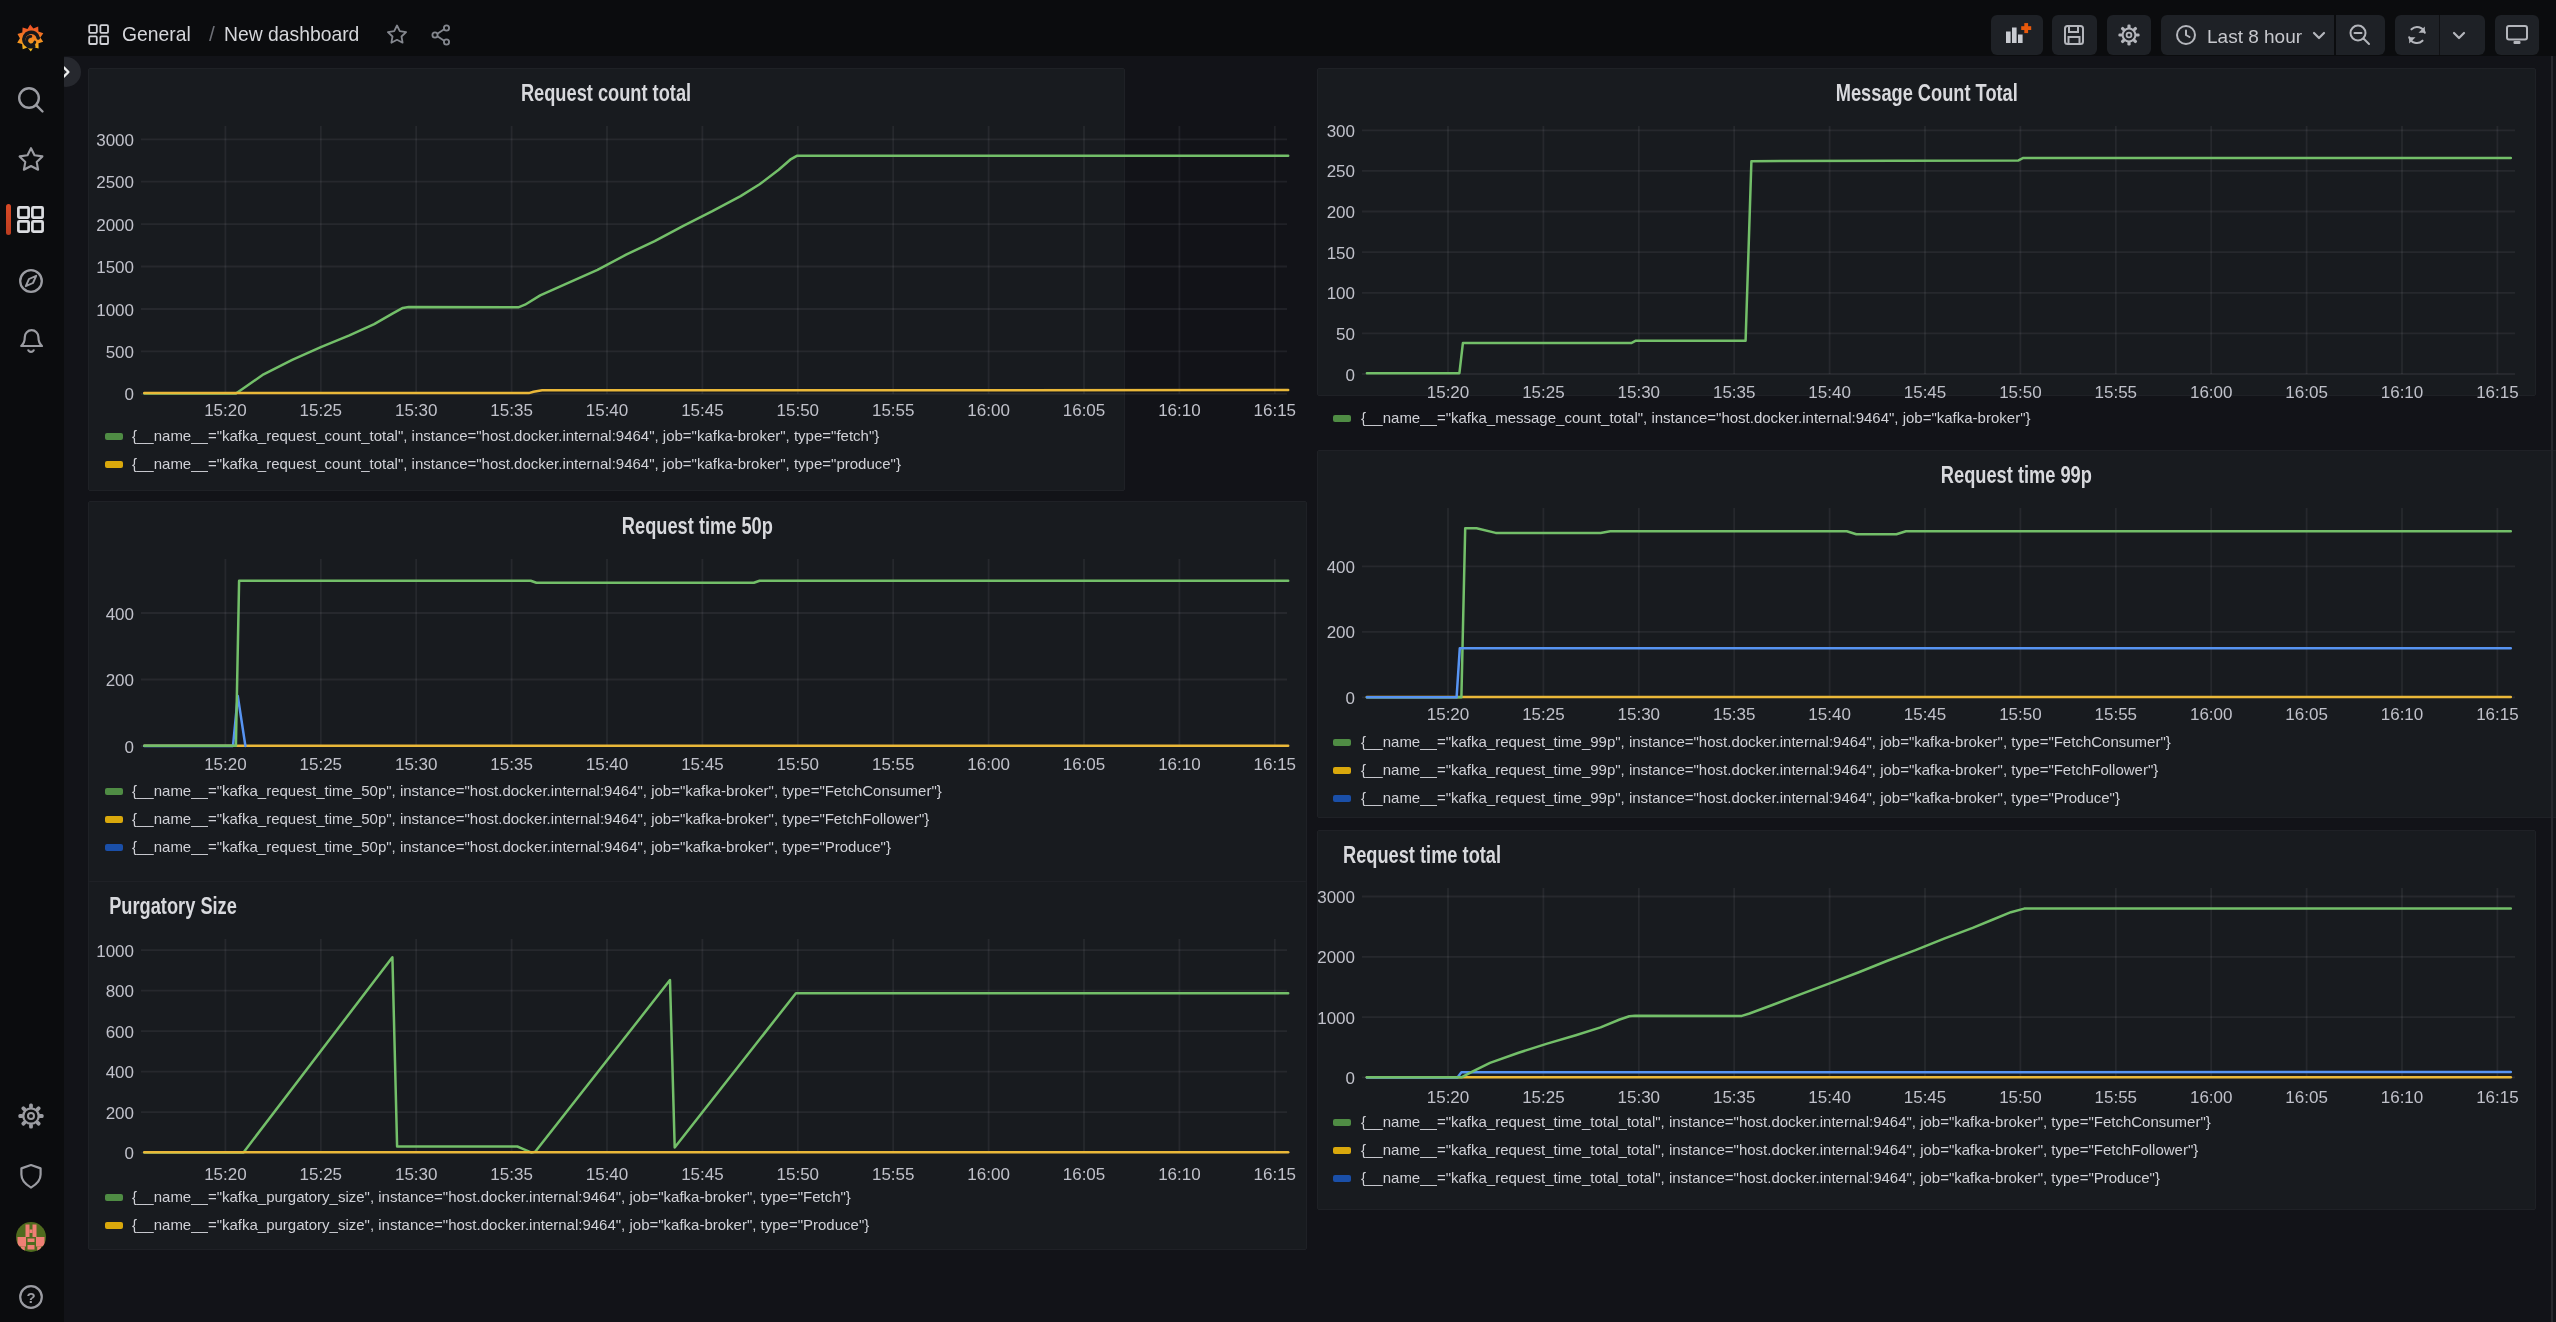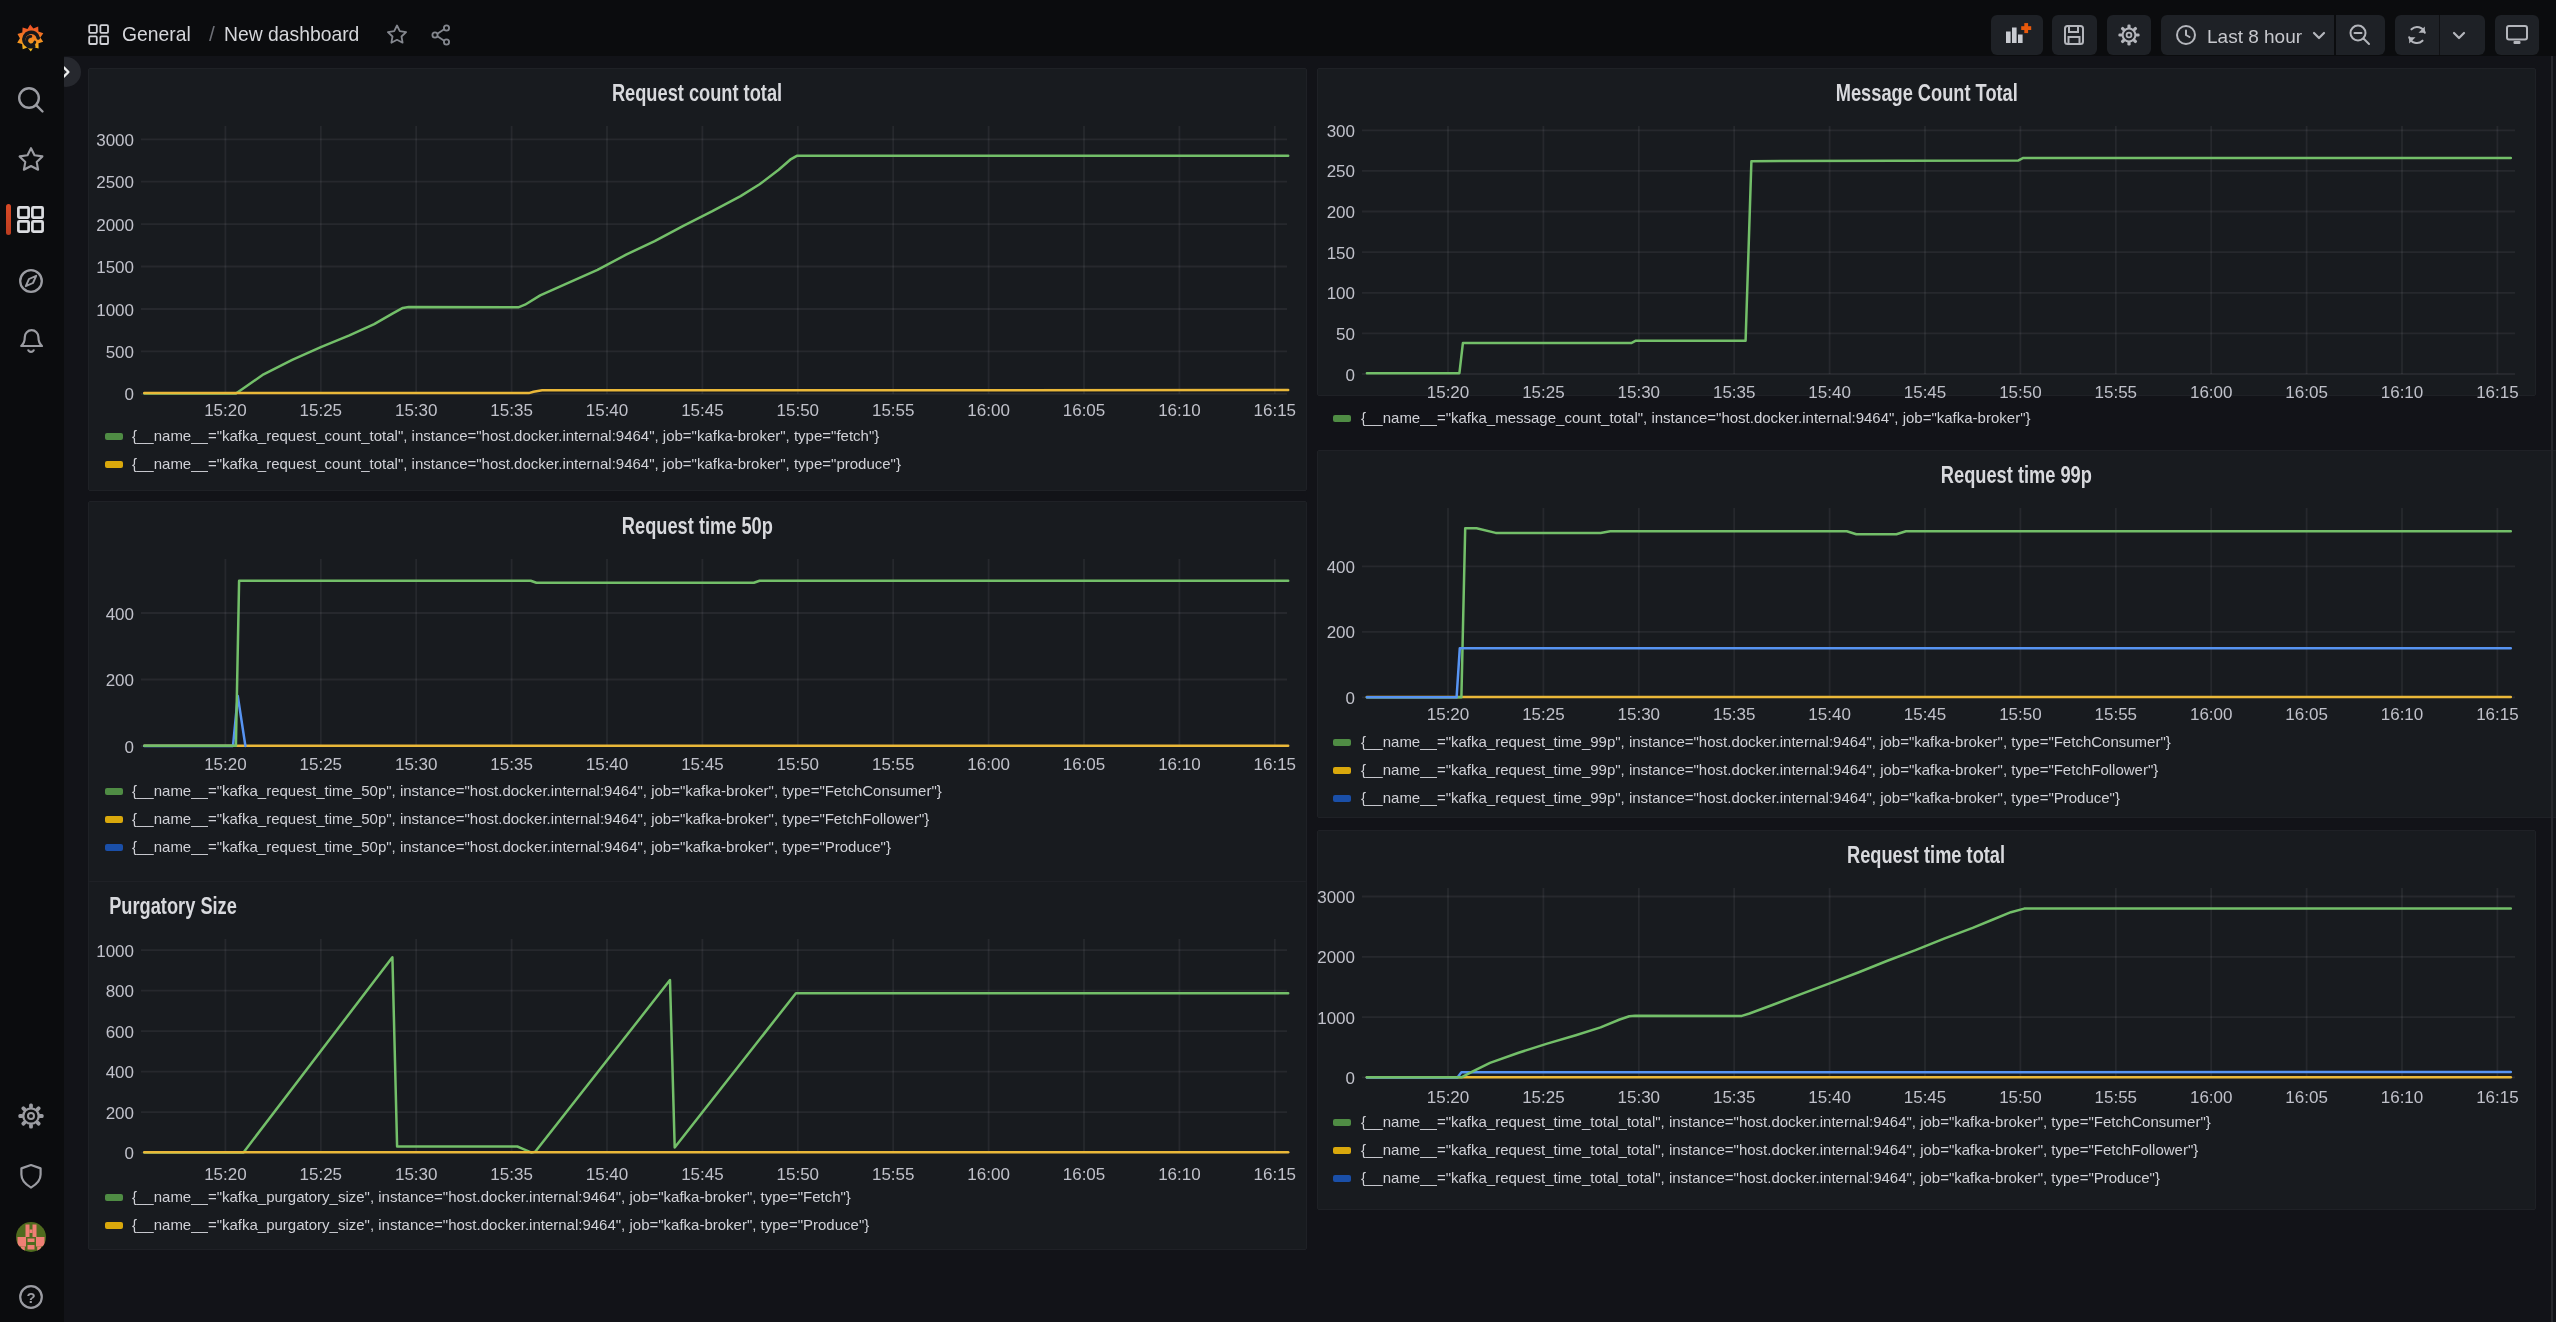--- a/index.html
+++ b/index.html
@@ -23,21 +23,21 @@
       <circle cx="5.5" cy="-7" r="2.6" fill="none" stroke="#84878e" stroke-width="1.8"></circle>
       <circle cx="-6" cy="0" r="2.6" fill="none" stroke="#84878e" stroke-width="1.8"></circle>
       <circle cx="5.5" cy="7" r="2.6" fill="none" stroke="#84878e" stroke-width="1.8"></circle>
       <line x1="-3.6" y1="-1.2" x2="3.1" y2="-5.8" stroke="#84878e" stroke-width="1.8"></line>
       <line x1="-3.6" y1="1.2" x2="3.1" y2="5.8" stroke="#84878e" stroke-width="1.8"></line>
     </svg>
     <div style="position:absolute;left:51px;top:57px;width:30px;height:30px;border-radius:50%;background:#26282e"></div>
     <svg width="30" height="30" viewBox="-15 -15 30 30" style="position:absolute;left:51px;top:57px">
       <path d="M-2.2-4.6l4.6 4.6-4.6 4.6" fill="none" stroke="#eceded" stroke-width="2.4" stroke-linecap="round" stroke-linejoin="round"></path>
     </svg>
-<div style="position:absolute;left:88px;top:68px;width:1219px;height:423px;background:#181b1f;border:1px solid #1f2126;border-radius:2px;box-sizing:border-box">
+<div style="position:absolute;left:88px;top:68px;width:1037px;height:423px;background:#181b1f;border:1px solid #1f2126;border-radius:2px;box-sizing:border-box">
       <div style="position:absolute;left:0;right:0;top:10px;text-align:center;font-size:24px;font-weight:700;color:#d8d9dd"><span style="display:inline-block;transform:scaleX(0.76)">Request count total</span></div>
       <svg width="1219" height="423" viewBox="0 0 1219 423" style="position:absolute;left:0;top:0">
         <line x1="136.4" y1="57" x2="136.4" y2="324.8" stroke="rgba(204,204,220,0.08)" stroke-width="1.8"></line>
         <line x1="231.8" y1="57" x2="231.8" y2="324.8" stroke="rgba(204,204,220,0.08)" stroke-width="1.8"></line>
         <line x1="327.2" y1="57" x2="327.2" y2="324.8" stroke="rgba(204,204,220,0.08)" stroke-width="1.8"></line>
         <line x1="422.6" y1="57" x2="422.6" y2="324.8" stroke="rgba(204,204,220,0.08)" stroke-width="1.8"></line>
         <line x1="518.0" y1="57" x2="518.0" y2="324.8" stroke="rgba(204,204,220,0.08)" stroke-width="1.8"></line>
         <line x1="613.4" y1="57" x2="613.4" y2="324.8" stroke="rgba(204,204,220,0.08)" stroke-width="1.8"></line>
         <line x1="708.8" y1="57" x2="708.8" y2="324.8" stroke="rgba(204,204,220,0.08)" stroke-width="1.8"></line>
         <line x1="804.2" y1="57" x2="804.2" y2="324.8" stroke="rgba(204,204,220,0.08)" stroke-width="1.8"></line>
@@ -254,21 +254,21 @@
         <polyline points="48.9,246.3 138.6,246.3 141.8,197.2 1192.8,197.2" fill="none" stroke="#5794f2" stroke-width="2.5" stroke-linejoin="round" stroke-linecap="round"></polyline>
       </svg>
       <div style="position:absolute;left:15px;top:287.5px;width:18px;height:7px;border-radius:2px;background:#4f8c44"></div>
       <div style="position:absolute;left:43px;top:280.0px;font-size:15px;line-height:22px;color:#d0d1d7;white-space:nowrap">{__name__="kafka_request_time_99p", instance="host.docker.internal:9464", job="kafka-broker", type="FetchConsumer"}</div>
       <div style="position:absolute;left:15px;top:315.5px;width:18px;height:7px;border-radius:2px;background:#d9a80c"></div>
       <div style="position:absolute;left:43px;top:308.0px;font-size:15px;line-height:22px;color:#d0d1d7;white-space:nowrap">{__name__="kafka_request_time_99p", instance="host.docker.internal:9464", job="kafka-broker", type="FetchFollower"}</div>
       <div style="position:absolute;left:15px;top:343.5px;width:18px;height:7px;border-radius:2px;background:#1a4fa8"></div>
       <div style="position:absolute;left:43px;top:336.0px;font-size:15px;line-height:22px;color:#d0d1d7;white-space:nowrap">{__name__="kafka_request_time_99p", instance="host.docker.internal:9464", job="kafka-broker", type="Produce"}</div>
     </div>
     <div style="position:absolute;left:1317px;top:830px;width:1219px;height:380px;background:#181b1f;border:1px solid #1f2126;border-radius:2px;box-sizing:border-box">
-      <div style="position:absolute;left:0;right:0;top:10px;text-align:center;font-size:24px;font-weight:700;color:#d8d9dd"><span style="display:inline-block;transform:scaleX(0.76)">Request time total</span></div>
+      <div style="position:absolute;left:0;right:0;top:10px;text-align:left;font-size:24px;font-weight:700;color:#d8d9dd"><span style="display:inline-block;transform:scaleX(0.76)">Request time total</span></div>
       <svg width="1219" height="380" viewBox="0 0 1219 380" style="position:absolute;left:0;top:0">
         <line x1="130.0" y1="57" x2="130.0" y2="246.4" stroke="rgba(204,204,220,0.08)" stroke-width="1.8"></line>
         <line x1="225.4" y1="57" x2="225.4" y2="246.4" stroke="rgba(204,204,220,0.08)" stroke-width="1.8"></line>
         <line x1="320.8" y1="57" x2="320.8" y2="246.4" stroke="rgba(204,204,220,0.08)" stroke-width="1.8"></line>
         <line x1="416.2" y1="57" x2="416.2" y2="246.4" stroke="rgba(204,204,220,0.08)" stroke-width="1.8"></line>
         <line x1="511.6" y1="57" x2="511.6" y2="246.4" stroke="rgba(204,204,220,0.08)" stroke-width="1.8"></line>
         <line x1="607.0" y1="57" x2="607.0" y2="246.4" stroke="rgba(204,204,220,0.08)" stroke-width="1.8"></line>
         <line x1="702.4" y1="57" x2="702.4" y2="246.4" stroke="rgba(204,204,220,0.08)" stroke-width="1.8"></line>
         <line x1="797.8" y1="57" x2="797.8" y2="246.4" stroke="rgba(204,204,220,0.08)" stroke-width="1.8"></line>
         <line x1="893.2" y1="57" x2="893.2" y2="246.4" stroke="rgba(204,204,220,0.08)" stroke-width="1.8"></line>

